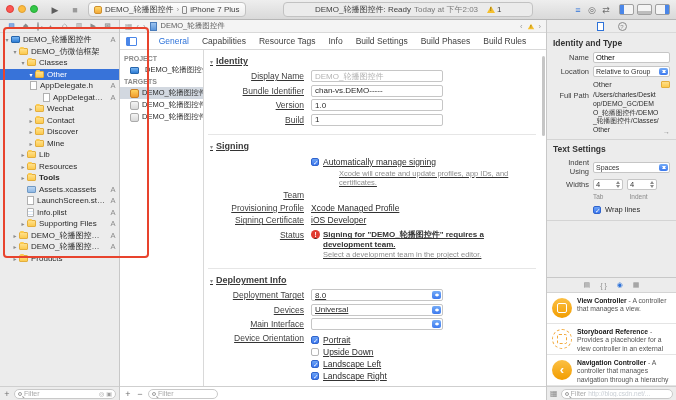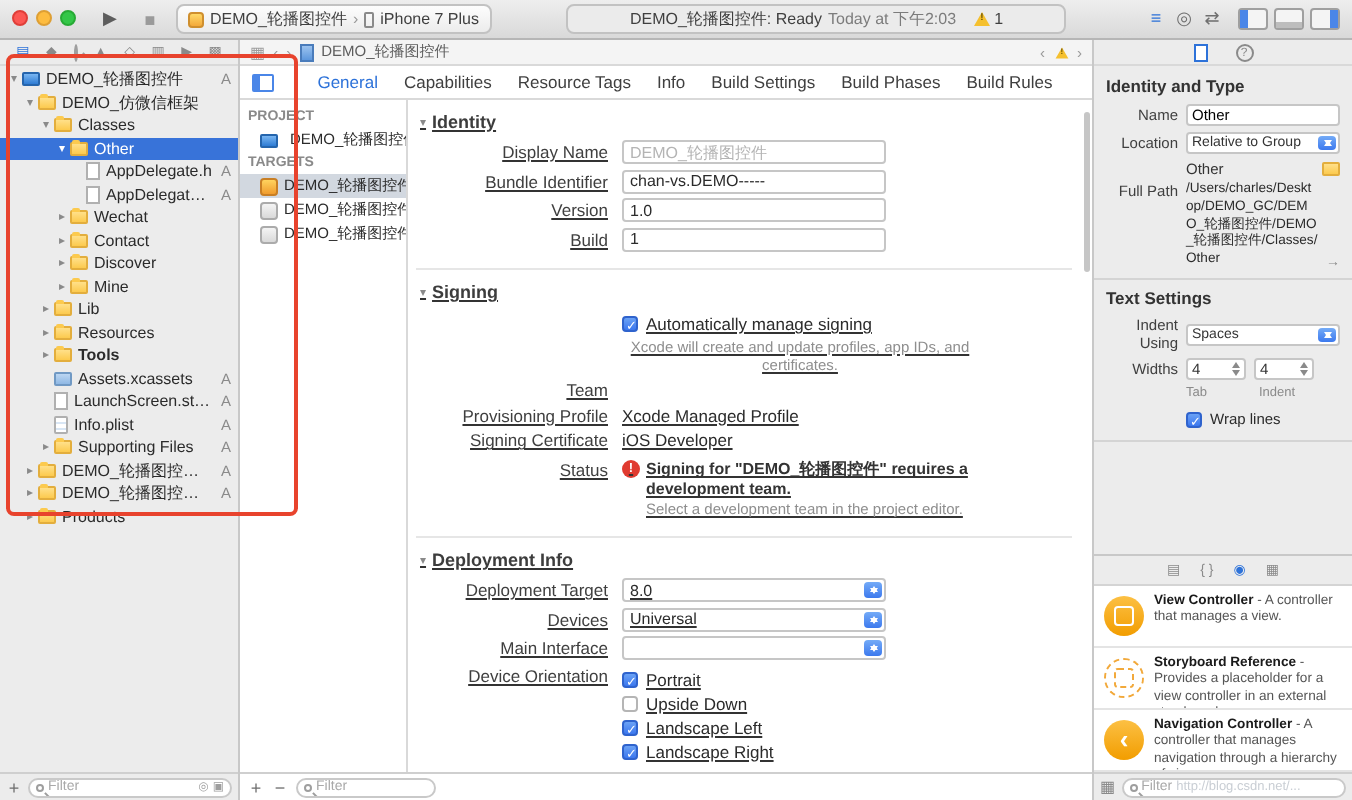--- a/index.html
+++ b/index.html
@@ -211,21 +211,21 @@
             <span class="fico ico-folder"></span>
             <span class="nlabel">Classes</span>
             <span class="nbadge"></span>
           </div>
           <div class="nav-row sel" style="padding-left: 27px;">
             <span class="disc open"></span>
             <span class="fico ico-folder"></span>
             <span class="nlabel">Other</span>
             <span class="nbadge"></span>
           </div>
-          <div class="nav-row" style="padding-left: 35px;">
+          <div class="nav-row" style="padding-left: 22px;">
             <span class="disc"></span>
             <span class="fico ico-file"></span>
             <span class="nlabel">AppDelegate.h</span>
             <span class="nbadge">A</span>
           </div>
           <div class="nav-row" style="padding-left: 35px;">
             <span class="disc"></span>
             <span class="fico ico-file"></span>
             <span class="nlabel">AppDelegate.m</span>
             <span class="nbadge">A</span>
@@ -405,21 +405,21 @@
                 <span class="disc open"></span>
                 <span>Signing</span>
               </div>
             <div class="frow" style="align-items:flex-start;">
                 <span class="flabel"></span>
               <span>
                 <span class="cbrow">
                     <span class="cb on"></span>
                     <span>Automatically manage signing</span>
                   </span>
-                <div class="caption" style="margin-left:4px;text-align:center;">Xcode will create and update profiles, app IDs, and certificates.</div>
+                <div class="caption" style="margin-left:28px;">Xcode will create and update profiles, app IDs, and certificates.</div>
               </span>
             </div>
             <div class="frow">
                 <span class="flabel">Team</span>
               </div>
             <div class="frow">
                 <span class="flabel">Provisioning Profile</span>
                 <span class="staticval">Xcode Managed Profile</span>
               </div>
             <div class="frow">

